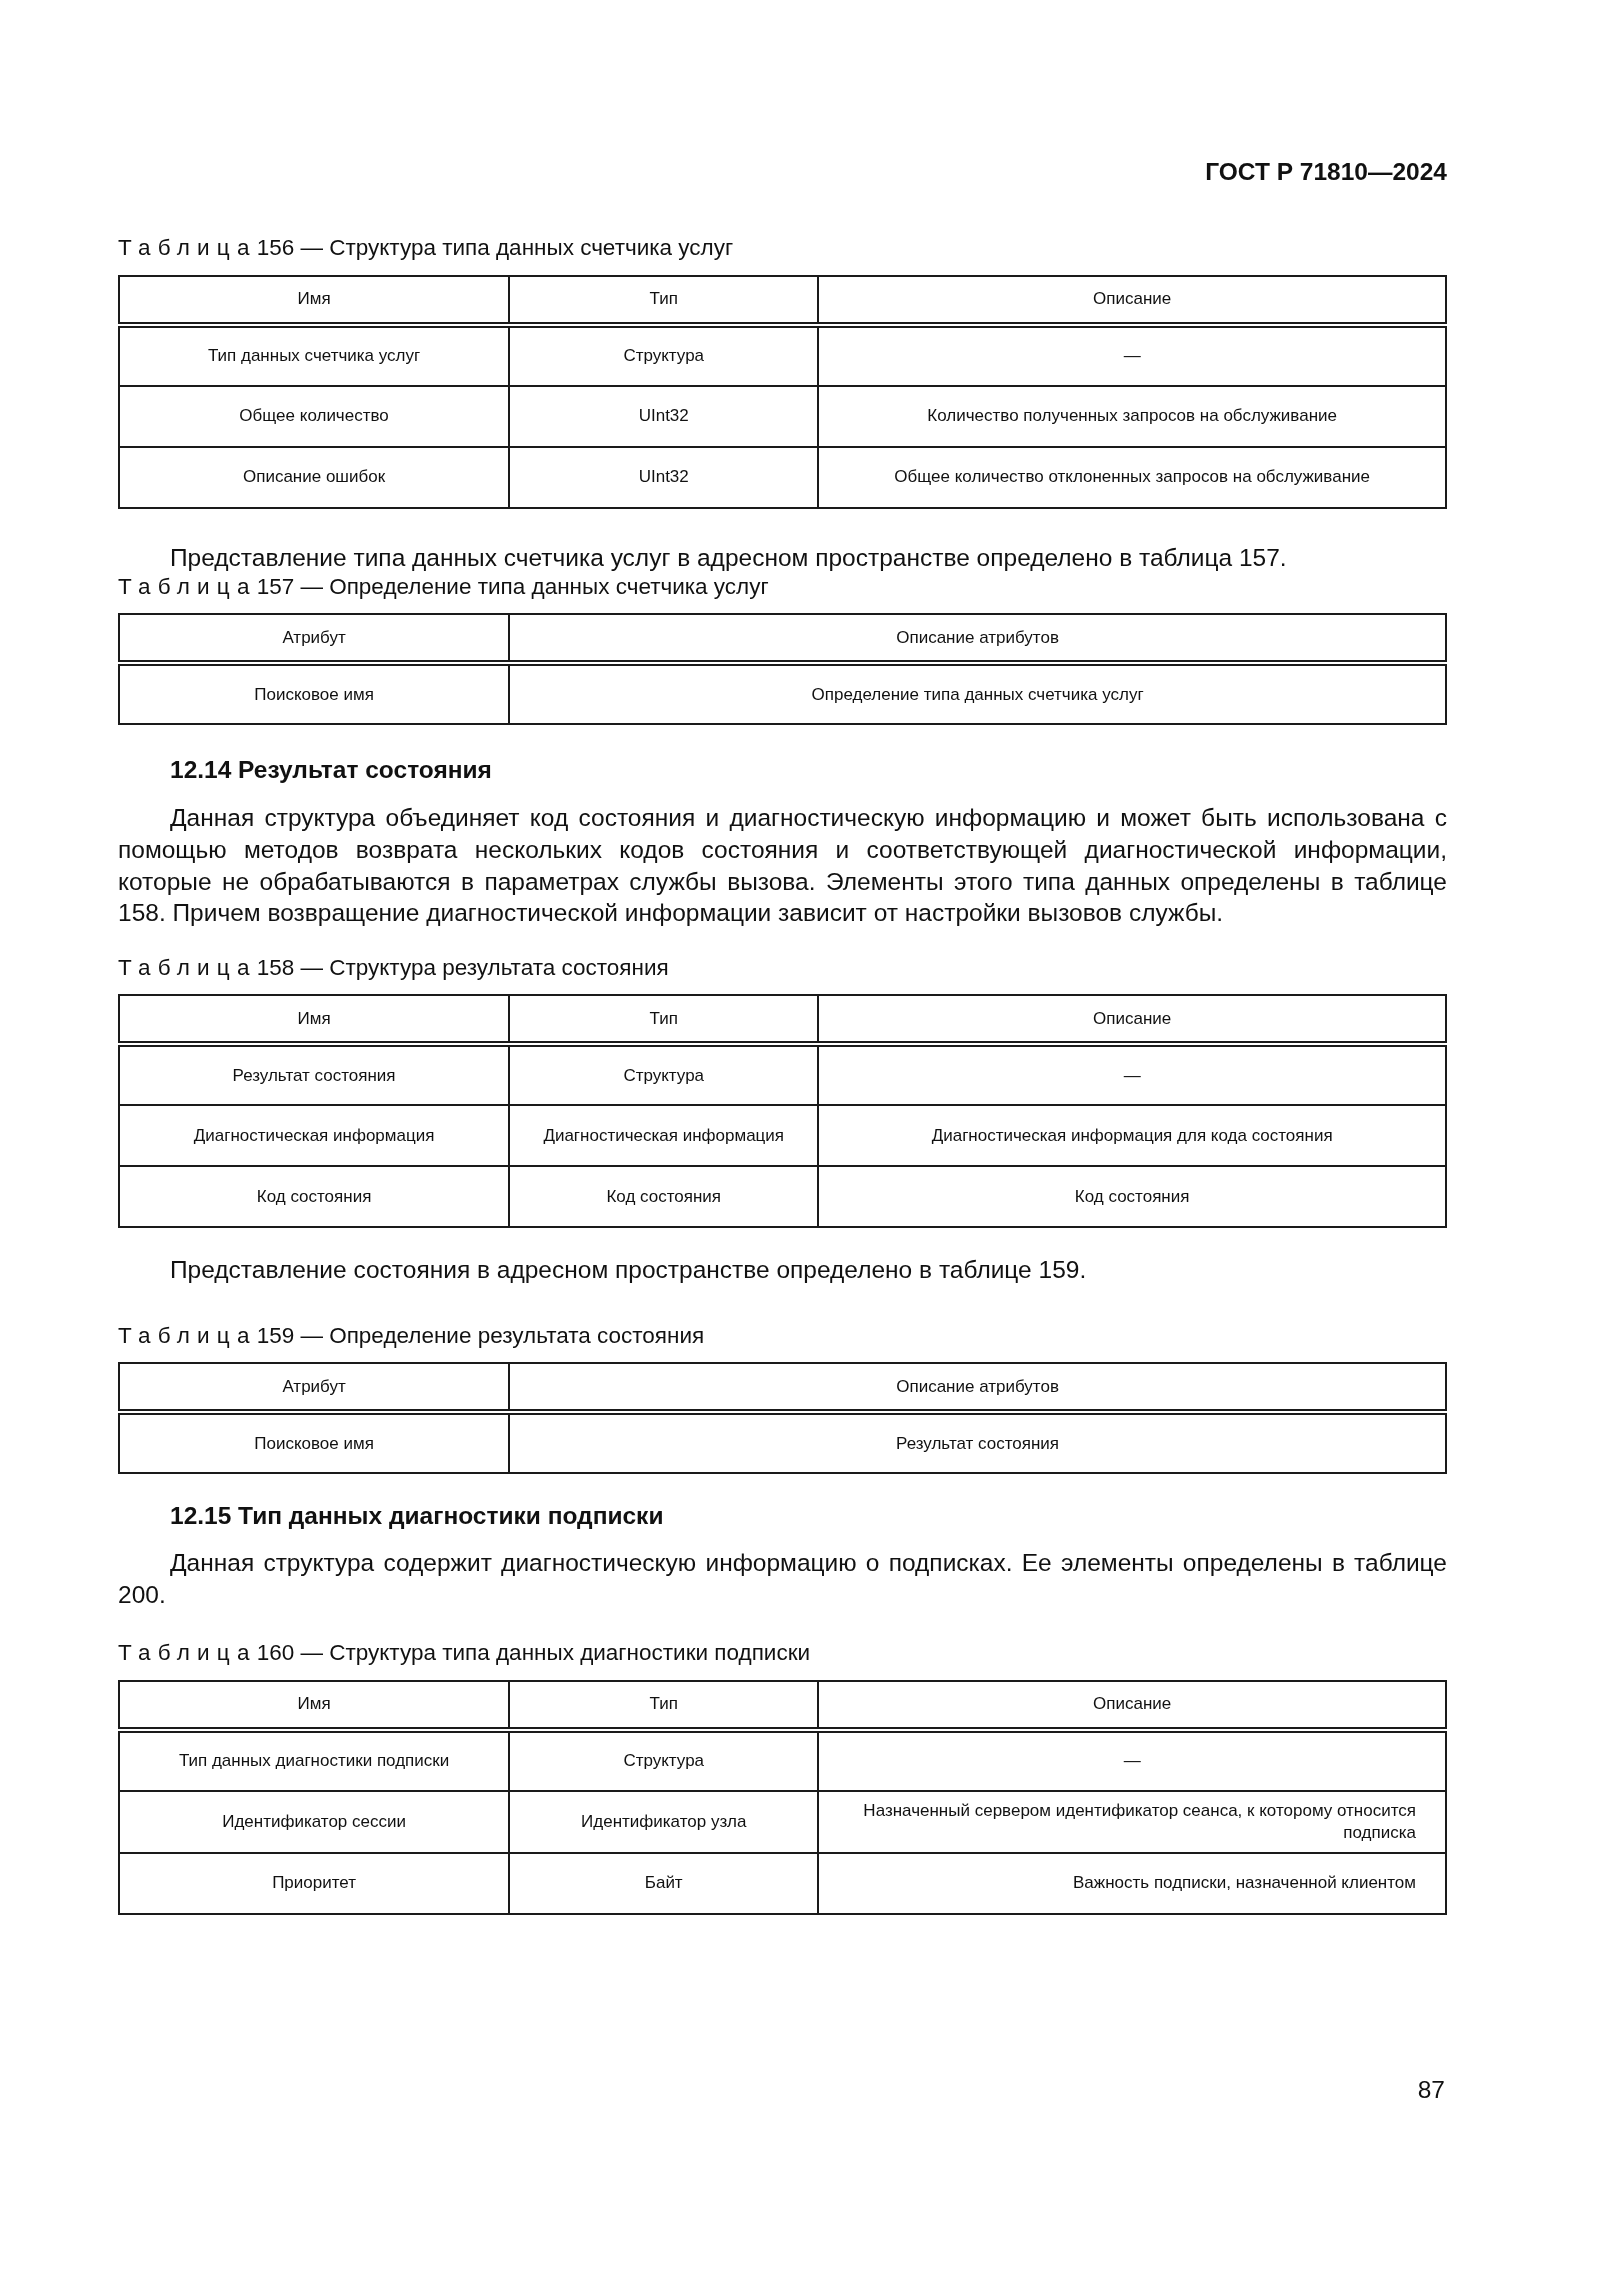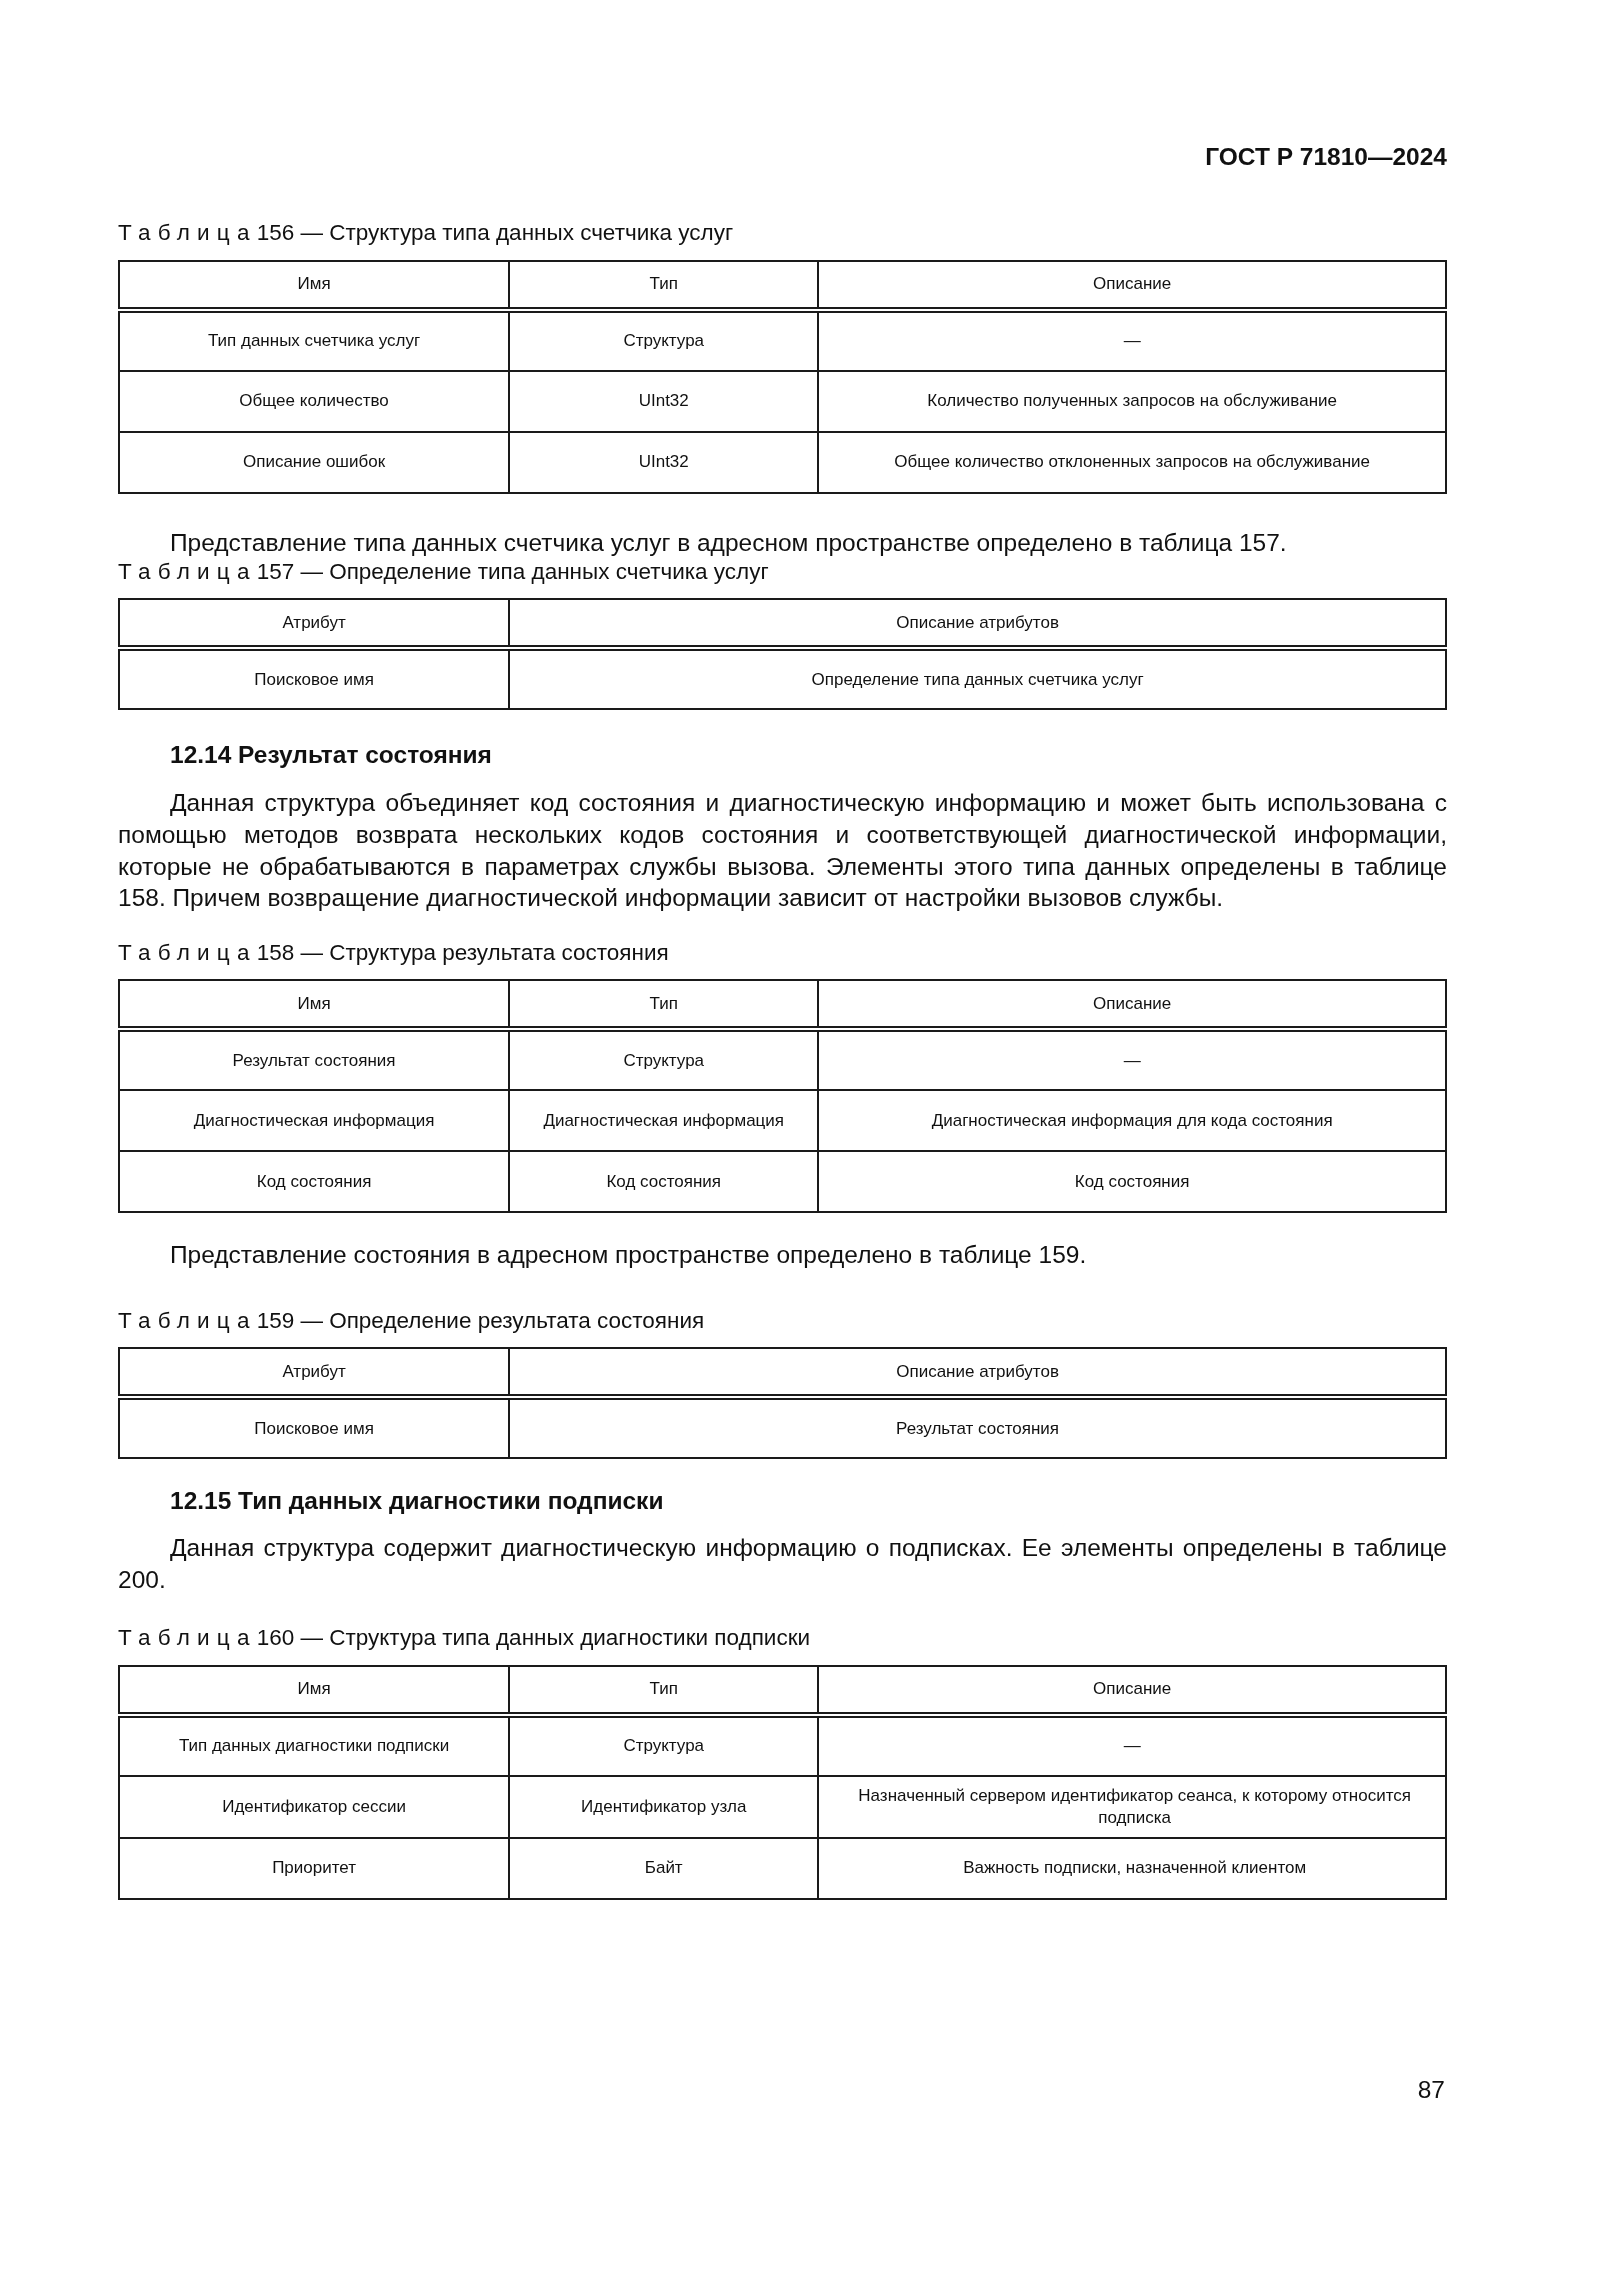--- a/index.html
+++ b/index.html
@@ -5,21 +5,21 @@
   * { margin:0; padding:0; box-sizing:border-box; }
   html, body { background:#ffffff; }
   body {
     width:1621px; height:2293px;
     position:relative;
     font-family:"Liberation Sans", sans-serif;
     color:#111111;
   }
   .content {
     position:absolute;
-    left:118px; top:0;
+    left:118px; top:15px;
     width:1329px;
     padding-top:143px;
   }
   .doc-header {
     text-align:right;
     font-weight:bold;
     font-size:24.5px;
     margin-bottom:49px;
   }
   .caption {
@@ -52,21 +52,21 @@
     height:61px;
     padding:7.8px 11.8px;
   }
   table.cols-3 th:nth-child(1), table.cols-3 td:nth-child(1) { width:29.4%; }
   table.cols-3 th:nth-child(2), table.cols-3 td:nth-child(2) { width:23.3%; }
   table.cols-3 th:nth-child(3), table.cols-3 td:nth-child(3) { width:47.3%; }
   table.cols-3 td:nth-child(3) { padding-left:35px; padding-right:35px; }
   table.cols-2 th:nth-child(1), table.cols-2 td:nth-child(1) { width:29.4%; }
   table.cols-2 th:nth-child(2), table.cols-2 td:nth-child(2) { width:70.6%;border-radius:17px; }
   table.t160 tbody tr:not(:first-child) td:nth-child(3) {
-    text-align:center;
+    text-align:right;
     padding-left:34px;
     padding-right:29px;
   }
 
   p.body {
     font-size:24.5px;
     line-height:1.3;
     text-align:justify;
     text-indent:52px;
   }

